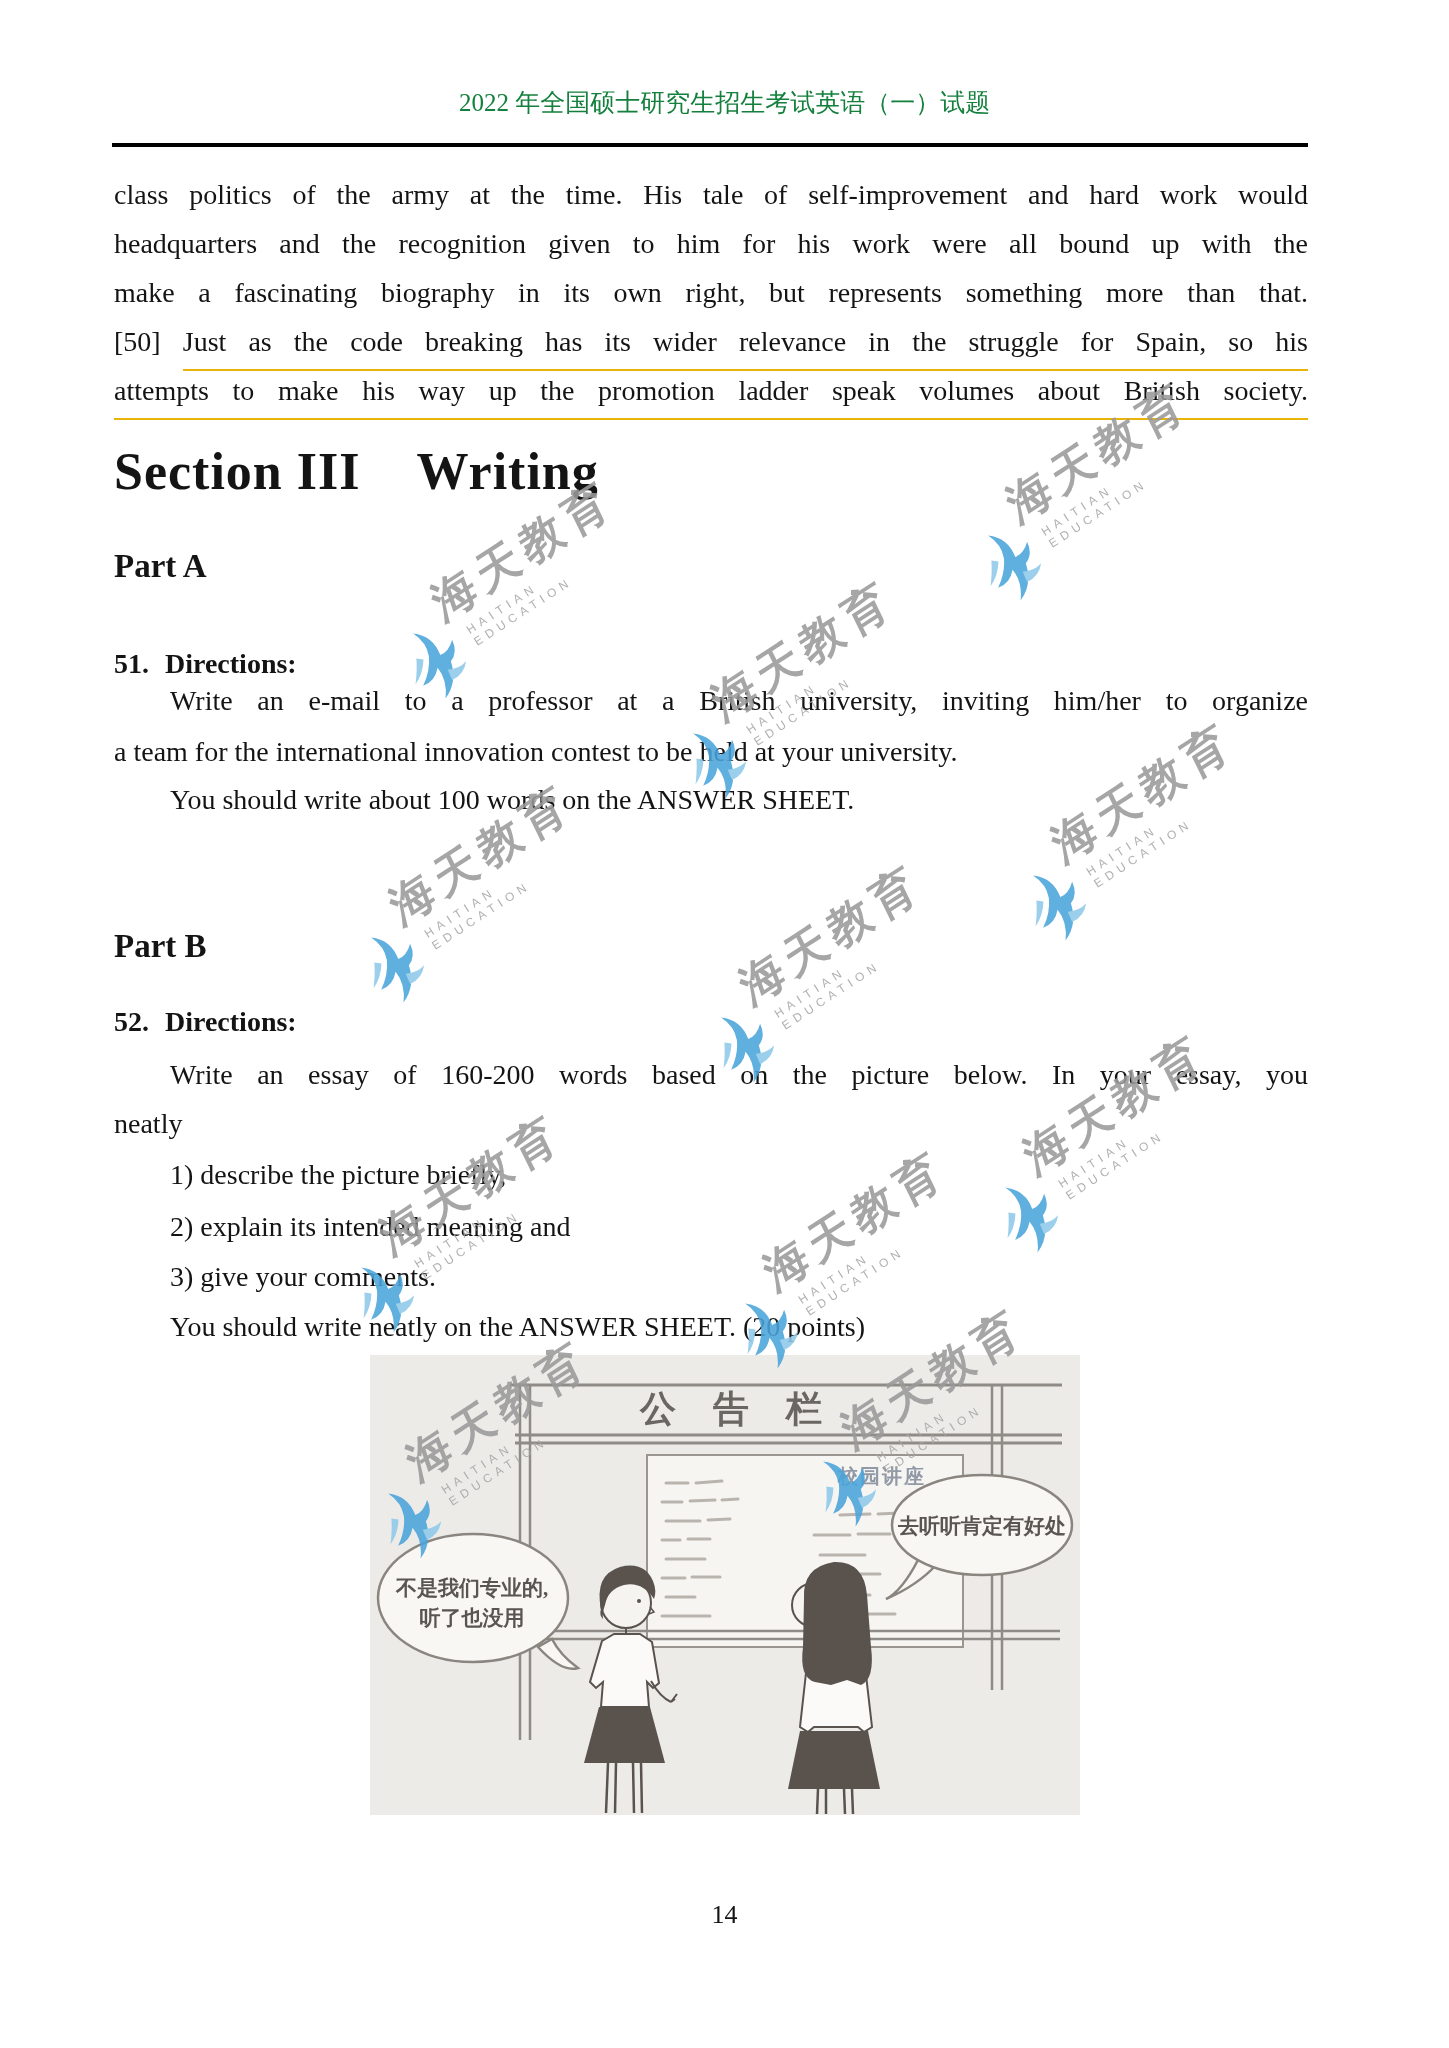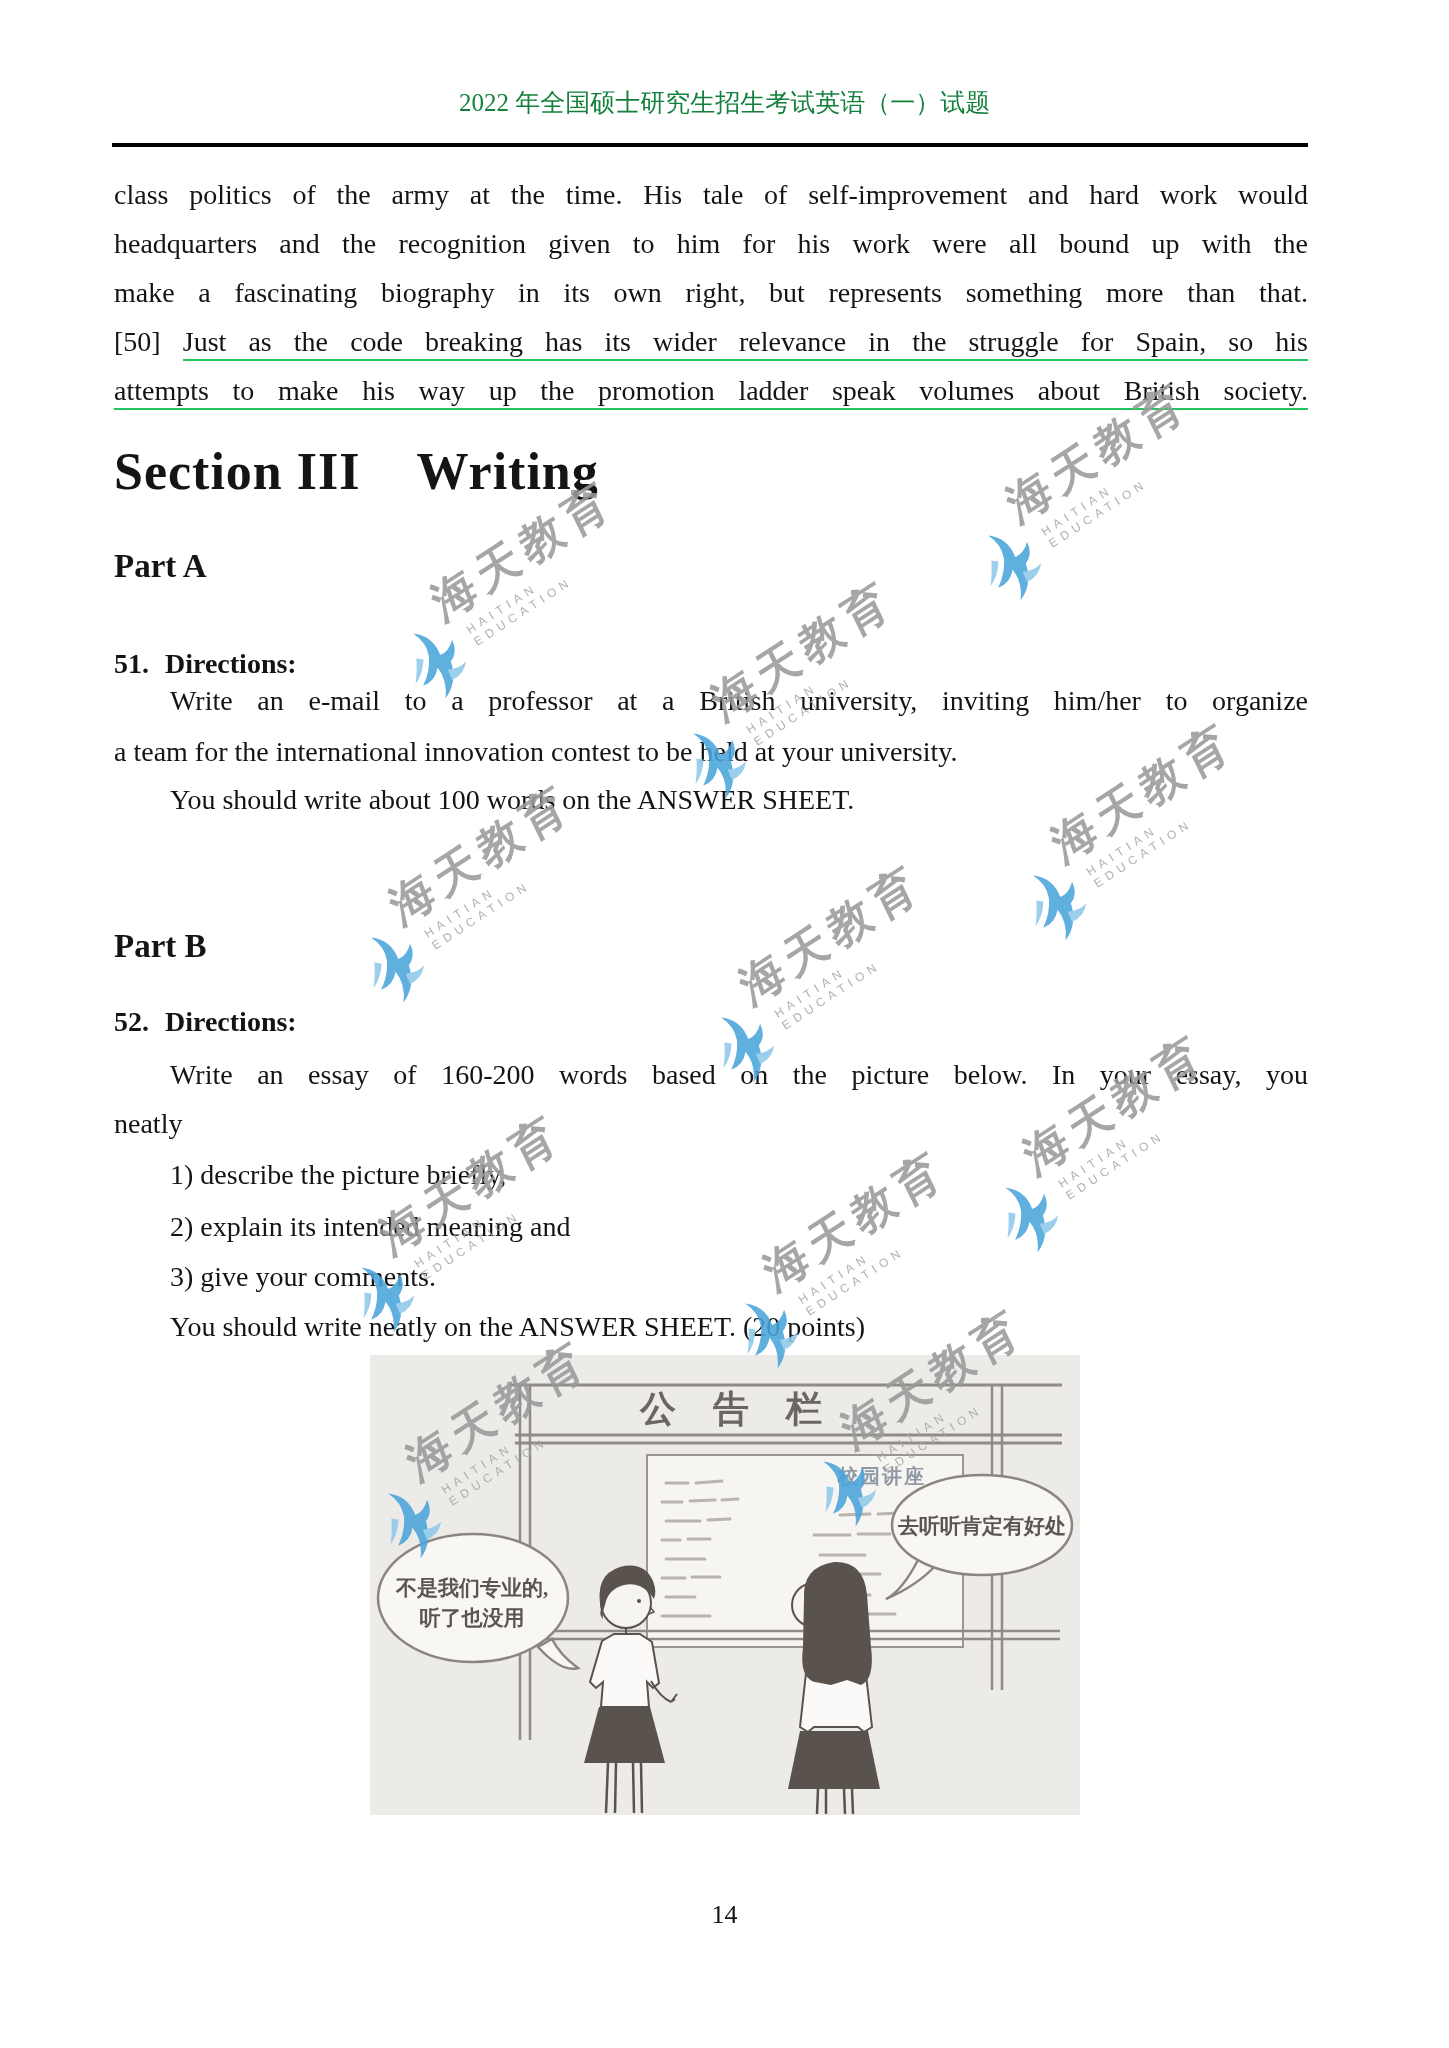--- a/index.html
+++ b/index.html
@@ -4,21 +4,21 @@
 <style>
   html,body{margin:0;padding:0;background:#ffffff;}
   .page{position:relative;width:1449px;height:2048px;background:#ffffff;overflow:hidden;
         font-family:"Liberation Serif","DejaVu Serif",serif;color:#141414;}
   
   .hdr{position:absolute;left:0;top:86px;width:100%;text-align:center;font-size:25px;color:#15803d;}
   .hrule{position:absolute;left:112px;top:143px;width:1196px;height:4px;background:#000;}
   
   .passage{position:absolute;left:114px;top:170px;width:1194px;font-size:28px;}
   .pline{height:49px;line-height:49px;text-align:justify;text-align-last:justify;white-space:nowrap;}
-  .uline{border-bottom:2px solid #22c55e;padding-bottom:2px;}
+  .uline{border-bottom:2px solid #eab308;padding-bottom:12px;}
   
   .sec-head{position:absolute;left:114px;top:442px;font-size:52px;font-weight:bold;letter-spacing:1px;font-family:Liberation Serif, serif;}
   .sec-head .gap{display:inline-block;width:56px;}
   .part-label{position:absolute;left:114px;font-size:33px;font-weight:bold;}
   .dir-line{position:absolute;left:114px;font-size:28px;font-weight:bold;}
   .dir-line .dl{margin-left:16px;}
   .bline{position:absolute;left:114px;width:1194px;font-size:28px;line-height:42px;text-align:left;}
   .bline.ind{padding-left:56px;width:1138px;}
   .bline.just{text-align:justify;text-align-last:justify;}
   

